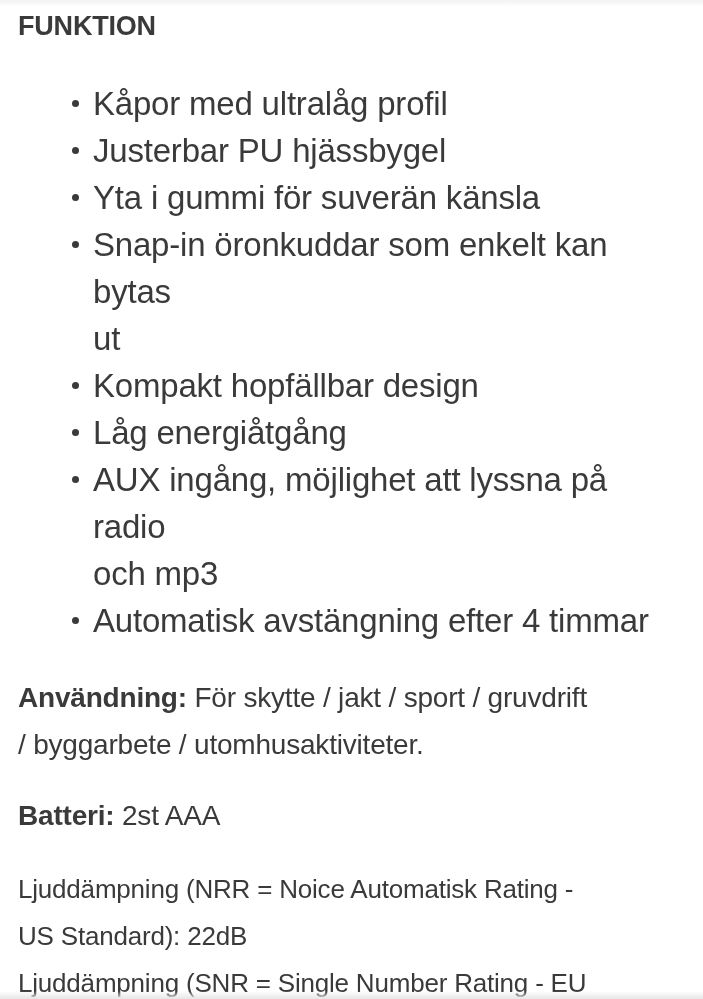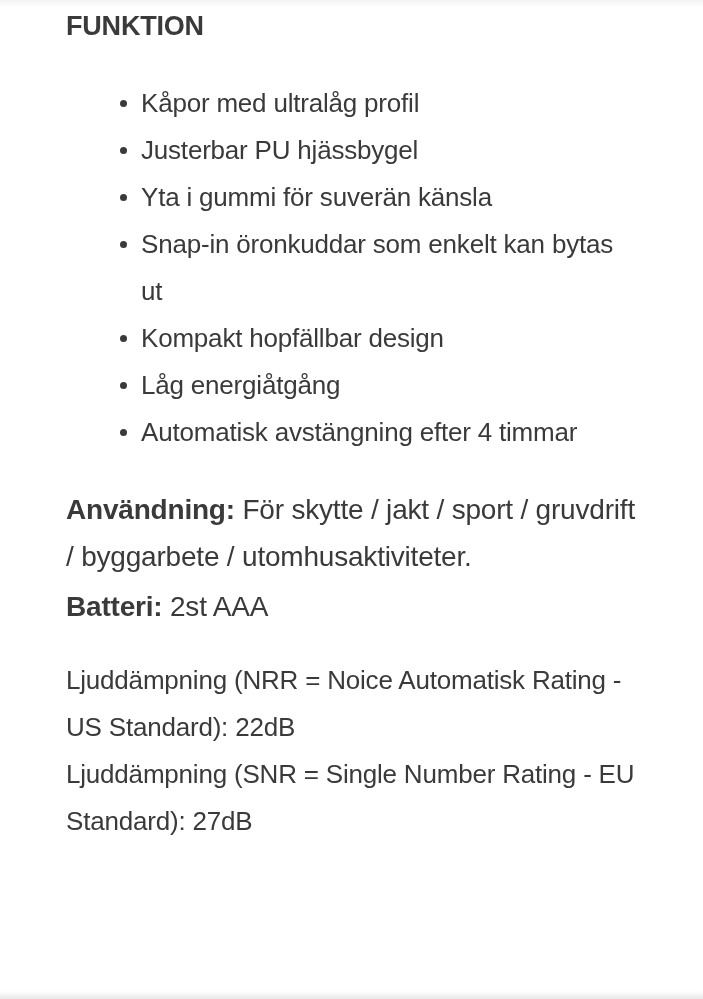--- a/index.html
+++ b/index.html
@@ -10,21 +10,20 @@
     background: #ffffff;
     font-family: "Liberation Sans", sans-serif;
     color: #3a3a3a;
   }
   .page {
     position: relative;
     width: 703px;
     height: 999px;
     overflow: hidden;
     background: #ffffff;
-    padding-left: 48px;
   }
   .content {
     padding: 10px 18px 0 18px;
     letter-spacing: -0.2px;
   }
   .edge-top {
     position: absolute;
     top: 0; left: 0; right: 0;
     height: 7px;
     background: linear-gradient(#f2f2f2, #ffffff);
@@ -42,21 +41,21 @@
     font-size: 27px;
     font-weight: 700;
     line-height: 32px;
     color: #3a3a3a;
     letter-spacing: -0.2px;
   }
   ul.feature-list {
     list-style: none;
     margin: 38px 0 0 0;
     padding: 0;
-    font-size: 26px;
+    font-size: 33px;
     line-height: 47px;
   }
   ul.feature-list li {
     position: relative;
     padding-left: 75px;
   }
   ul.feature-list .dot {
     position: absolute;
     left: 54px;
     top: 20px;
@@ -65,21 +64,21 @@
     border-radius: 50%;
     background: #3a3a3a;
   }
   .pre { white-space: pre-line; }
   p.body-par {
     margin: 0;
     font-size: 28px;
     line-height: 47px;
   }
   p.usage-par   { margin-top: 30px; }
-  p.battery-par { margin-top: 3px; }
+  p.battery-par { margin-top: 24px; }
   h2.spec-heading { margin-top: 22px; }
   .spec-lines {
     margin-top: 27px;
     font-size: 26px;
     line-height: 47px;
   }
   .bold-label { font-weight: 700; }
 </style>
 </head>
 <body>
@@ -112,20 +111,25 @@
       <li>
         <span class="dot"></span>
         <span class="pre">Kompakt hopfällbar design</span>
       </li>
       <li>
         <span class="dot"></span>
         <span class="pre">Låg energiåtgång</span>
       </li>
       <li>
         <span class="dot"></span>
+        <span class="pre">AUX ingång, möjlighet att lyssna på radio
+och mp3</span>
+      </li>
+      <li>
+        <span class="dot"></span>
         <span class="pre">Automatisk avstängning efter 4 timmar</span>
       </li>
     </ul>
 
     <p class="body-par usage-par">
       <span class="bold-label">Användning:</span><span class="pre"> För skytte / jakt / sport / gruvdrift
 / byggarbete / utomhusaktiviteter.</span>
     </p>
 
     <p class="body-par battery-par">

